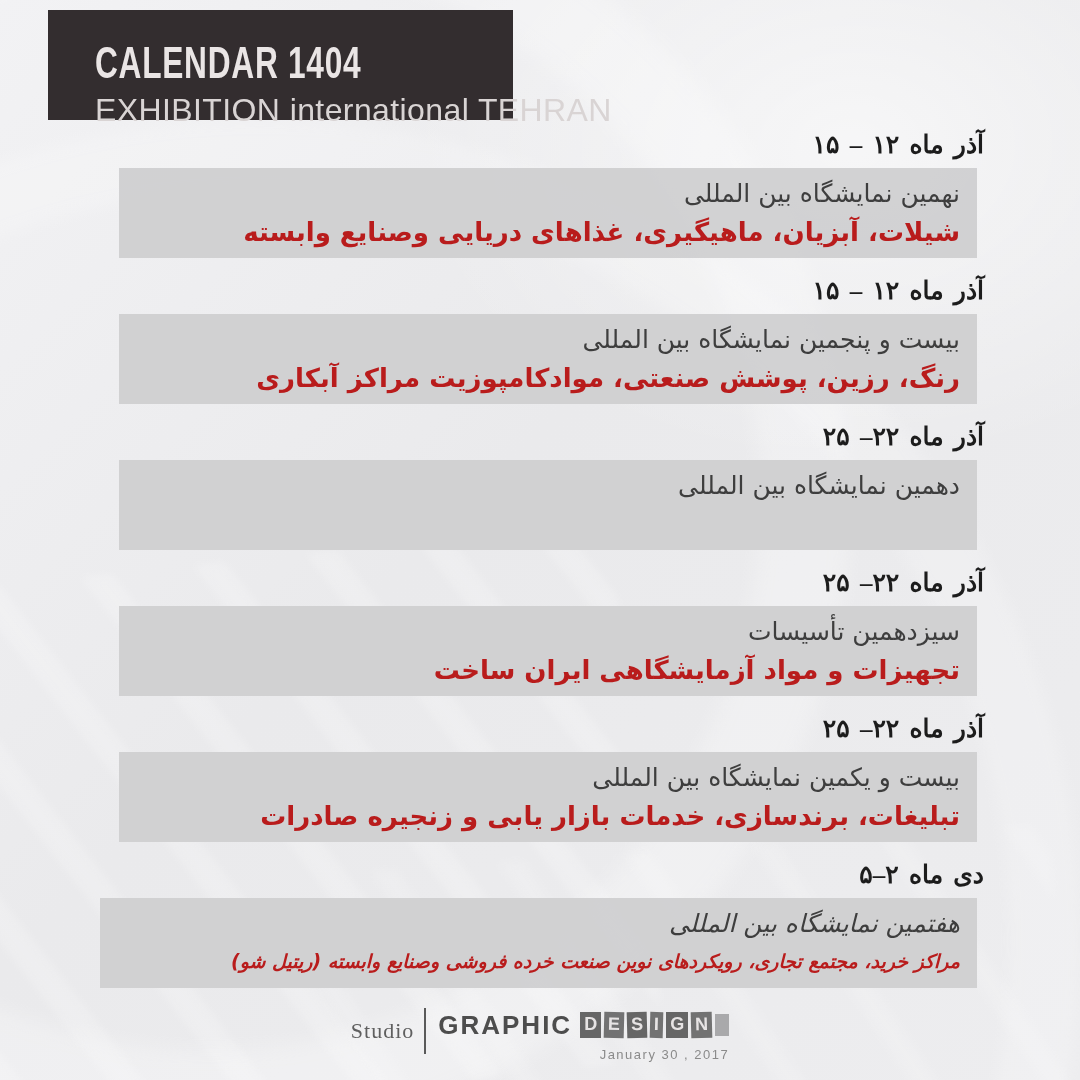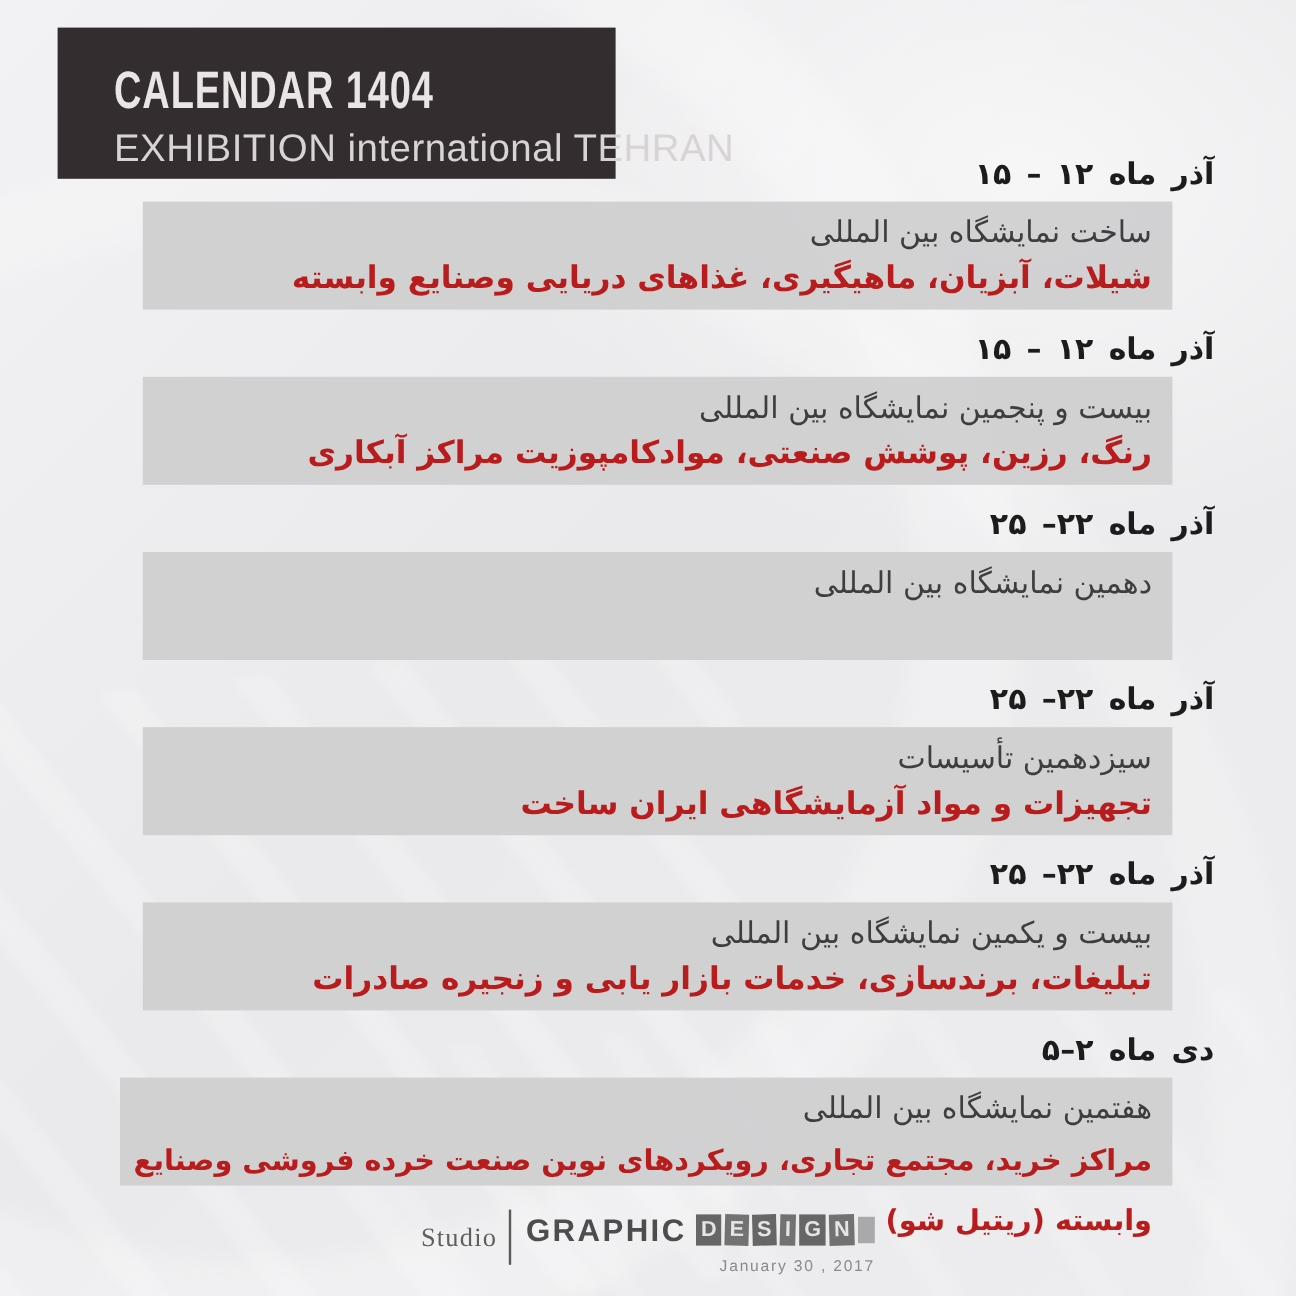--- a/index.html
+++ b/index.html
@@ -16,49 +16,49 @@
     border:70px solid rgba(255,255,255,.45);opacity:.4;filter:blur(7px);}
   .glow{right:-220px;top:-180px;width:900px;height:650px;
     background:radial-gradient(ellipse at center,rgba(255,255,255,.85) 0%,rgba(255,255,255,0) 70%);opacity:.7;}
   .streaks{left:-120px;top:560px;width:760px;height:540px;transform:rotate(-6deg);opacity:.5;filter:blur(4px);
     background:repeating-linear-gradient(58deg,rgba(255,255,255,.4) 0 26px,rgba(255,255,255,0) 26px 96px);}
   .streaks2{left:300px;top:850px;width:760px;height:300px;transform:rotate(-4deg);opacity:.4;filter:blur(4px);
     background:repeating-linear-gradient(60deg,rgba(255,255,255,.35) 0 22px,rgba(255,255,255,0) 22px 110px);}
 
   
   .header{
-    position:absolute;left:48px;top:10px;width:465px;height:126px;
-    background:#332d2f;color:#eae5e5;margin-top:13px;
+    position:absolute;left:48px;top:10px;width:465px;height:110px;
+    background:#332d2f;color:#eae5e5;
   }
   .header .title{
     position:absolute;left:47px;top:28px;
     font-family:"Liberation Sans",sans-serif;font-weight:bold;font-size:44px;
     letter-spacing:1px;transform:scaleX(.72);transform-origin:left center;white-space:nowrap;
   }
   .header .subtitle{
     position:absolute;left:47px;top:82px;
     font-family:"Liberation Sans",sans-serif;font-size:32px;color:#d9d4d4;
     letter-spacing:.4px;white-space:nowrap;
   }
 
   
   .events{position:absolute;top:130px;left:0;width:100%;}
   .entry{margin-bottom:18px;}
   .date-row{
-    direction:rtl;height:30px;line-height:30px;padding-right:68px;
-    font-weight:bold;font-size:25px;color:#1c1c1c;margin-bottom:8px;word-spacing:4px;
+    direction:rtl;height:30px;line-height:30px;padding-right:96px;
+    font-weight:bold;font-size:25px;color:#1c1c1c;margin-bottom:8px;word-spacing:4px;font-family:Liberation Serif, serif;
   }
   .banner{
     direction:rtl;margin-left:119px;width:858px;height:90px;box-sizing:border-box;
     background:rgba(206,206,207,.92);padding:8px 17px 0 10px;
   }
   .banner .ev-title{font-size:25px;color:#3e3e3e;line-height:36px;}
   .banner .ev-desc{font-size:26px;font-weight:bold;color:#b91c1c;line-height:40px;}
-  .banner.wide{margin-left:100px;width:877px;}
-  .banner.wide .ev-desc{font-size:24px;line-height:50px;}
+  .banner.wide{margin-left:100px;width:877px;font-style:italic;}
+  .banner.wide .ev-desc{font-size:19px;line-height:38px;}
 
   
   .footer{position:absolute;top:1008px;left:0;width:100%;display:flex;justify-content:center;align-items:flex-start;}
   .studio-name{
     font-family:Liberation Serif, serif;font-size:22px;color:#5f5f5f;
     line-height:46px;letter-spacing:1px;
   }
   .divider{width:2px;height:46px;background:#5a5a5a;margin:0 12px 0 10px;}
   .footer-right{display:flex;flex-direction:column;align-items:flex-end;}
   .brand-row{display:flex;align-items:center;gap:8px;height:34px;}
@@ -93,21 +93,21 @@
   <div class="header">
     <div class="title">CALENDAR 1404</div>
     <div class="subtitle">EXHIBITION international TEHRAN</div>
   </div>
 
   <div class="events">
 
     <div class="entry">
       <div class="date-row">آذر ماه  ۱۲ – ۱۵</div>
       <div class="banner">
-        <div class="ev-title">ساخت نمایشگاه بین المللی</div>
+        <div class="ev-title">نهمین نمایشگاه بین المللی</div>
         <div class="ev-desc">شیلات، آبزیان، ماهیگیری، غذاهای دریایی وصنایع وابسته</div>
       </div>
     </div>
 
     <div class="entry">
       <div class="date-row">آذر ماه  ۱۲ – ۱۵</div>
       <div class="banner">
         <div class="ev-title">بیست و پنجمین نمایشگاه بین المللی</div>
         <div class="ev-desc">رنگ، رزین، پوشش صنعتی، موادکامپوزیت مراکز آبکاری</div>
       </div>

